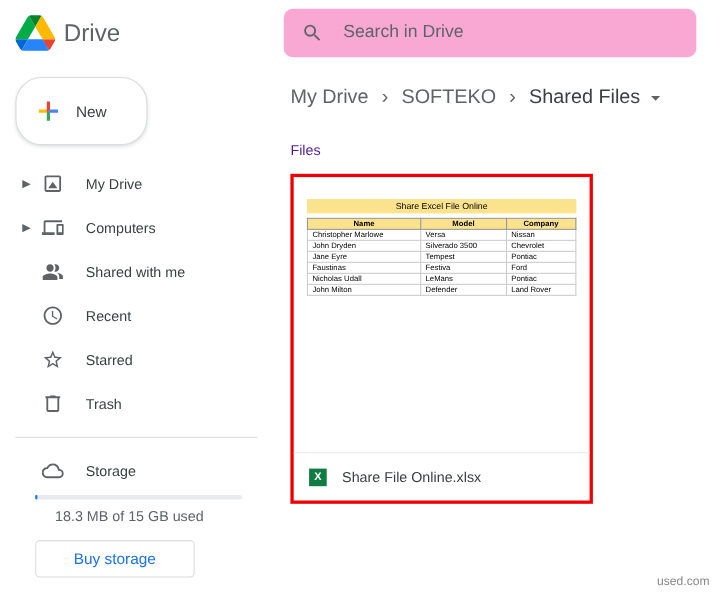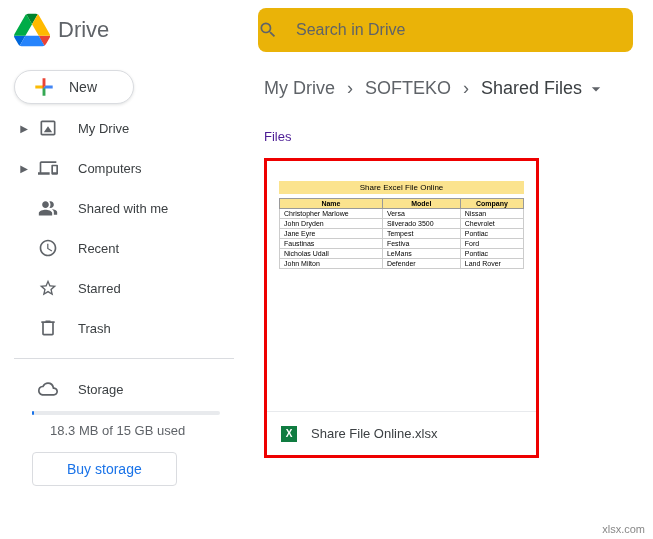--- a/index.html
+++ b/index.html
@@ -3,29 +3,29 @@
 <meta charset="utf-8">
 <style>
 * { margin: 0; padding: 0; box-sizing: border-box; font-family: Arial, Helvetica, sans-serif; }
 body { background: #fff; width: 653px; height: 539px; position: relative; overflow: hidden; }
 
 
 .header { display: flex; align-items: center; height: 60px; padding-left: 14px; }
 .logo-area { display: flex; align-items: center; width: 244px; }
 .logo-triangle { width: 36px; height: 36px; margin-right: 8px; }
 .logo-text { font-size: 22px; color: #5f6368; font-weight: 400; }
-.search-bar { display: flex; align-items: center; background: #eab308; border-radius: 8px; height: 44px; flex: 1; margin-right: 20px; }
+.search-bar { display: flex; align-items: center; background: #f9a8d4; border-radius: 8px; height: 44px; flex: 1; margin-right: 20px; padding-left: 16px; }
 .search-bar input { border: none; background: transparent; outline: none; font-size: 16px; color: #5f6368; margin-left: 18px; flex: 1; }
 .search-bar input::placeholder { color: #5f6368; }
 
 .container { display: flex; }
 
 
 .sidebar { width: 244px; padding: 10px 10px 0 14px; }
-.new-btn { display: flex; align-items: center; background: #fff; border: 1px solid #dadce0; border-radius: 24px; height: 34px; width: 120px; padding-left: 16px; box-shadow: 0 1px 3px rgba(60,64,67,.15); cursor: pointer; margin-bottom: 4px; }
+.new-btn { display: flex; align-items: center; background: #fff; border: 1px solid #dadce0; border-radius: 24px; height: 62px; width: 120px; padding-left: 16px; box-shadow: 0 1px 3px rgba(60,64,67,.15); cursor: pointer; margin-bottom: 15px; }
 .new-btn span.label { font-size: 14px; color: #3c4043; font-weight: 500; margin-left: 12px; }
 
 .nav { list-style: none; }
 .nav li { display: flex; align-items: center; height: 40px; border-radius: 0 20px 20px 0; padding-left: 4px; cursor: pointer; color: #5f6368; }
 .nav li .expand { width: 12px; display: flex; justify-content: center; align-items: center; font-size: 10px; }
 .nav li .icon { width: 24px; height: 24px; display: flex; align-items: center; justify-content: center; margin: 0 18px 0 6px; }
 .nav li .label { font-size: 13px; color: #3c4043; }
 .divider { border: none; border-top: 1px solid #dadce0; margin: 10px 0 10px 0; }
 .storage-row { display: flex; align-items: center; height: 40px; padding-left: 4px; color: #5f6368; cursor: pointer; }
 .storage-row .icon { width: 24px; height: 24px; display: flex; align-items: center; justify-content: center; margin: 0 18px 0 18px; }
@@ -226,13 +226,13 @@
         </table>
       </div>
       <div class="file-footer">
         <span class="excel-icon">X</span>
         <span class="file-name">Share File Online.xlsx</span>
       </div>
     </div>
   </div>
 </div>
 
-<div class="watermark">xlsx.com</div>
+<div class="watermark">used.com</div>
 
 </body></html>

